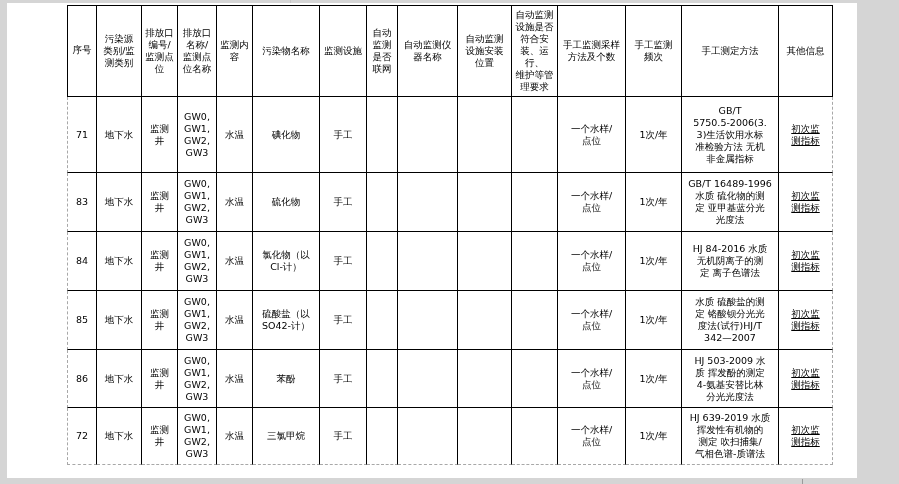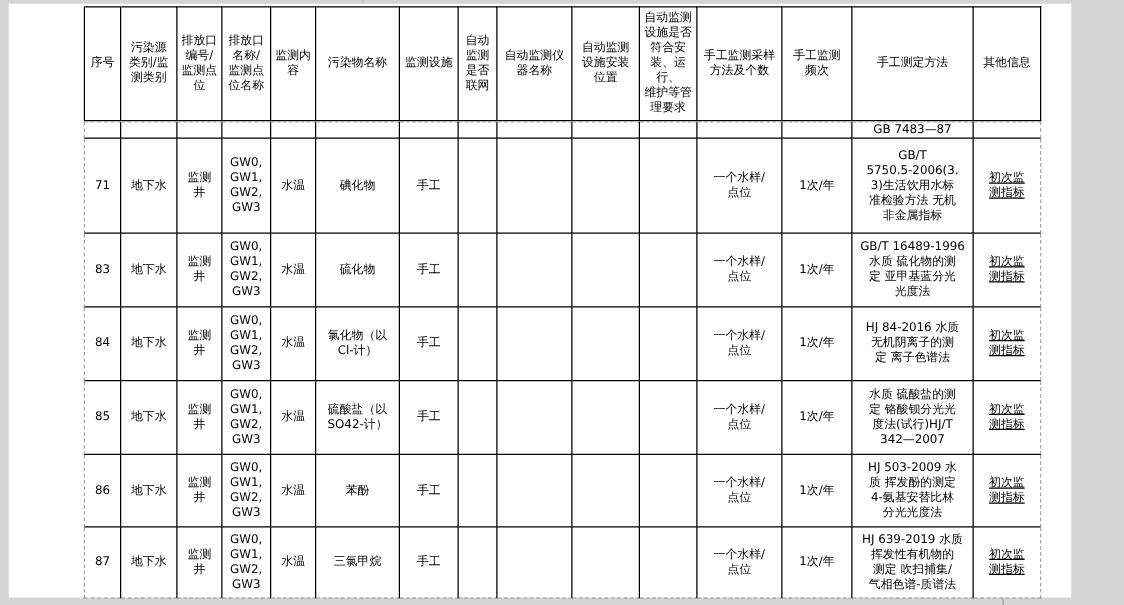--- a/index.html
+++ b/index.html
@@ -80,37 +80,20 @@
 理要求</th>
             <th>手工监测采样
 方法及个数</th>
             <th>手工监测
 频次</th>
             <th>手工测定方法</th>
             <th>其他信息</th>
           </tr>
         </thead>
       <tbody>
-          <tr class="cont-row" style="height: 12px;">
-            <td></td>
-            <td></td>
-            <td></td>
-            <td></td>
-            <td></td>
-            <td></td>
-            <td></td>
-            <td></td>
-            <td></td>
-            <td></td>
-            <td></td>
-            <td></td>
-            <td></td>
-            <td>GB 7483—87</td>
-            <td></td>
-          </tr>
           <tr style="height: 76px;">
             <td>71</td>
             <td>地下水</td>
             <td>监测
 井</td>
             <td>GW0,
 GW1,
 GW2,
 GW3</td>
             <td>水温</td>
@@ -230,21 +213,21 @@
 点位</td>
             <td>1次/年</td>
             <td>HJ 503-2009 水
 质 挥发酚的测定
 4-氨基安替比林
 分光光度法</td>
             <td>初次监
 测指标</td>
           </tr>
           <tr class="last-row" style="height: 57px;">
-            <td>87</td>
+            <td>72</td>
             <td>地下水</td>
             <td>监测
 井</td>
             <td>GW0,
 GW1,
 GW2,
 GW3</td>
             <td>水温</td>
             <td>三氯甲烷</td>
             <td>手工</td>

